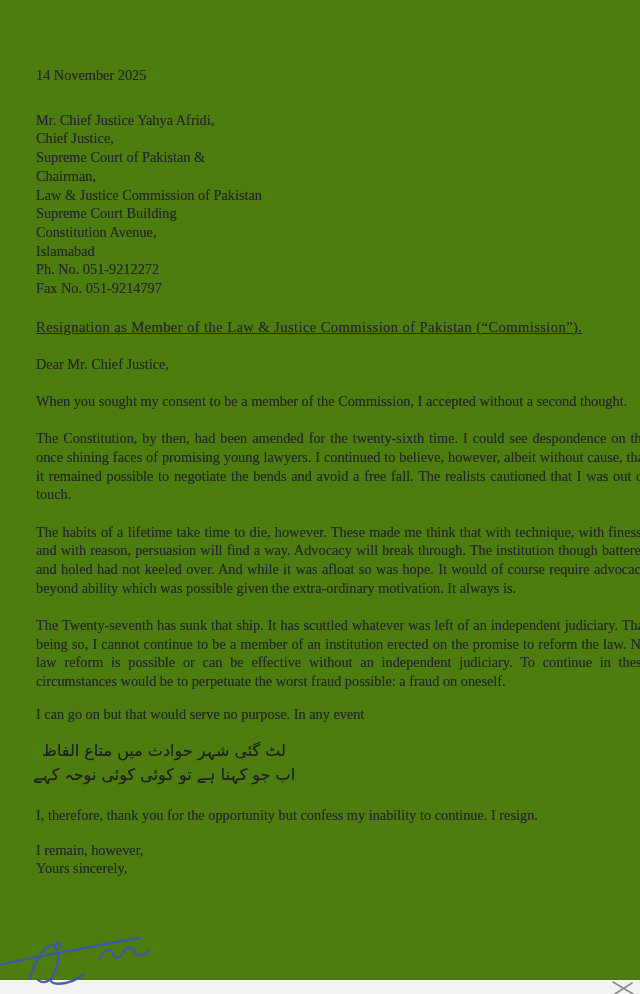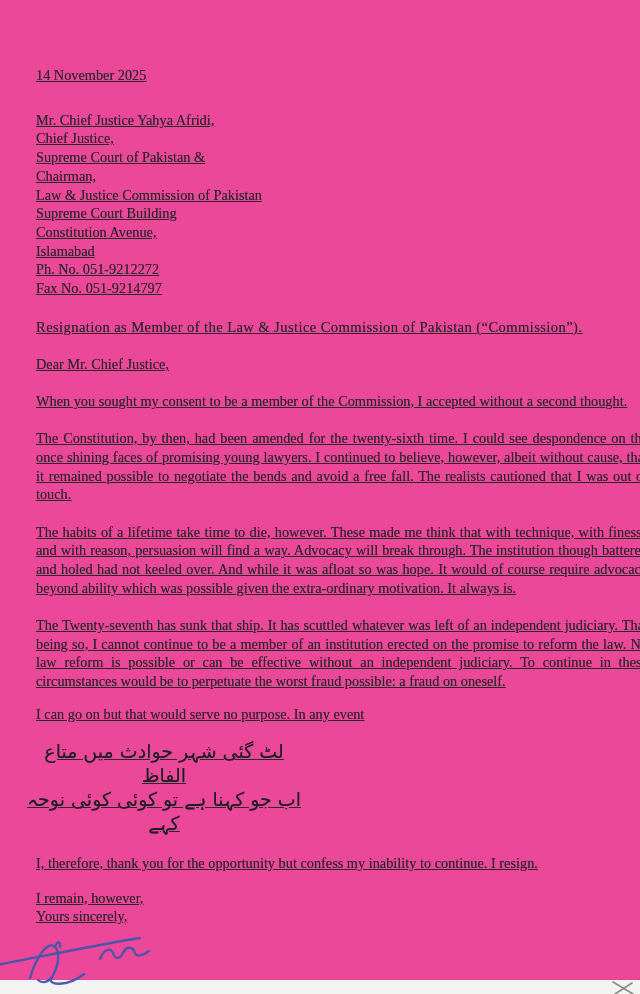--- a/index.html
+++ b/index.html
@@ -1,24 +1,23 @@
 <!DOCTYPE html>
 <html><head>
 <meta charset="utf-8">
 <style>
   html, body { margin: 0; padding: 0; }
   .page {
     position: relative;
     width: 640px;
     height: 994px;
-    background: #ec4899;
+    background: #4d7c0f;
     overflow: hidden;
     font-family: "Liberation Serif", "DejaVu Serif", serif;
     color: #26262b;
-    text-decoration: underline;
   }
   .content {
     padding-top: 66px;
     margin-left: 36px;
     width: 612px;
     font-size: 14.3px;
     line-height: 18.7px;
     text-shadow: 0 0 0.5px rgba(30,30,35,0.5);
   }
   .date { margin: 0; }
@@ -37,21 +36,21 @@
     text-align: justify;
   }
   p.para.first { margin-top: 18px; }
   p.para.short { margin-top: 14px; text-align: left; }
   .verse {
     direction: rtl;
     text-align: center;
     width: 280px;
     margin: 16px 0 0 -12px;
     font-family: "DejaVu Sans", sans-serif;
-    font-size: 19px;
+    font-size: 16px;
     line-height: 24px;
     color: #1e1e24;
   }
   .closing { margin: 15px 0 0 0; text-align: left; }
   .signoff { margin-top: 16px; }
   .signoff div { margin: 0; }
   .signature-svg {
     position: absolute;
     left: 0;
     top: 920px;

